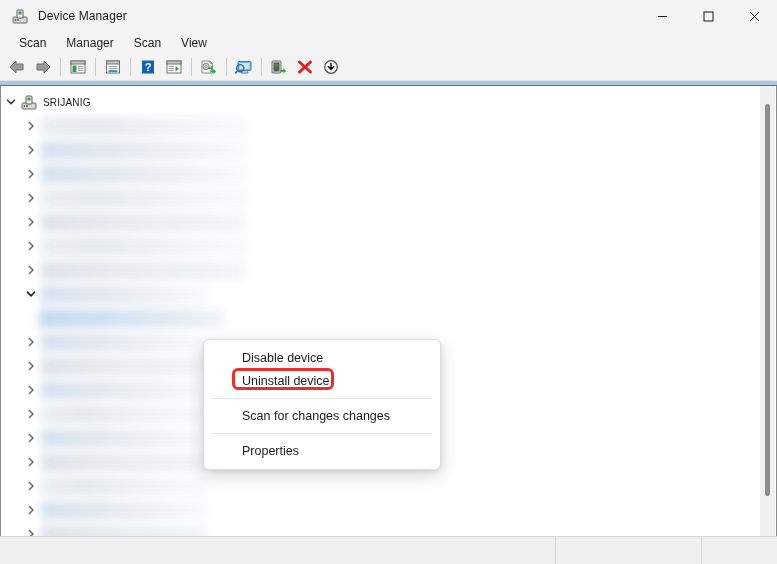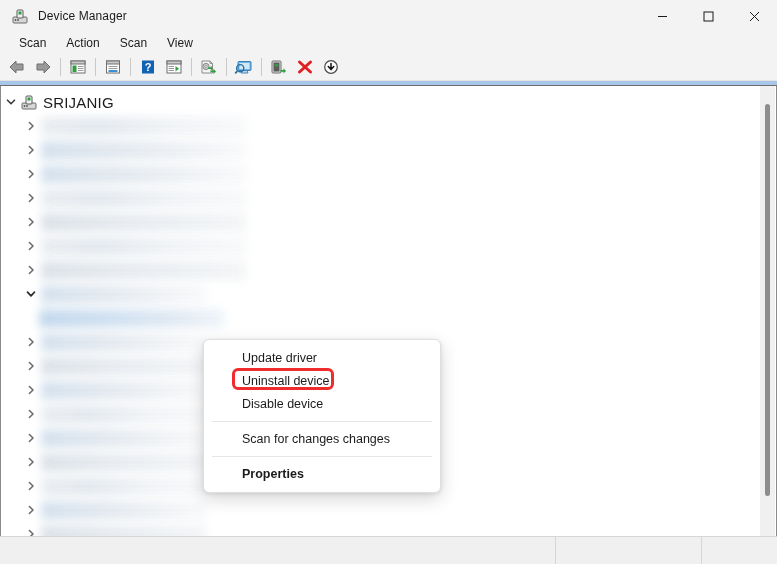--- a/index.html
+++ b/index.html
@@ -157,21 +157,21 @@
   }
   .chev svg { display: block; }
   .root-icon {
     width: 16px;
     height: 16px;
     flex: 0 0 16px;
     margin-right: 6px;
     position: relative;
   }
   .root-label {
-    font-size: 15px;
+    font-size: 10px;
     color: #1b1b1b;
     letter-spacing: 0.2px;
   }
 
   
   .redacted {
     height: 19px;
     border-radius: 2px;
     filter: blur(5px);
     opacity: 0.85;
@@ -240,21 +240,21 @@
     height: 22px;
     display: flex;
     align-items: center;
     padding-left: 38px;
     font-size: 12.5px;
     color: #1b1b1b;
     margin: 1px 0;
     position: relative;
     white-space: nowrap;
   }
-  .ctx-item.bold { font-weight: bold; }
+  .ctx-item.bold { font-weight: normal; }
   .ctx-sep {
     height: 1px;
     background: #e6e6e6;
     margin: 6px 8px 6px 8px;
   }
   
   .ctx-item.highlight::before {
     content: "";
     position: absolute;
     left: 28px;
@@ -300,21 +300,21 @@
         <svg width="11" height="11" viewBox="0 0 11 11">
             <line x1="1" y1="1" x2="10" y2="10" stroke="#1b1b1b" stroke-width="1"></line>
             <line x1="10" y1="1" x2="1" y2="10" stroke="#1b1b1b" stroke-width="1"></line>
           </svg>
       </div>
     </div>
   </div>
 
   <div class="menubar">
     <div class="menu-item">Scan</div>
-    <div class="menu-item">Action</div>
+    <div class="menu-item">Manager</div>
     <div class="menu-item">Scan</div>
     <div class="menu-item">View</div>
   </div>
 
   <div class="toolbar">
 
     <div class="tb-btn">
       <svg width="18" height="16" viewBox="0 0 18 16">
         <path d="M8 2 L2 8 L8 14 L8 11 L15 11 L15 5 L8 5 Z" fill="#9a9a9a" stroke="#6f6f6f" stroke-width="1" stroke-linejoin="round"></path>
       </svg>
@@ -590,23 +590,22 @@
         <span class="redacted rd-c" style="width:166px"></span>
       </div>
 
     </div>
 
     <div class="scrollbar">
       <div class="scroll-thumb"></div>
     </div>
 
     <div class="ctx-menu">
-      <div class="ctx-item">Update driver</div>
+      <div class="ctx-item">Disable device</div>
       <div class="ctx-item highlight">Uninstall device</div>
-      <div class="ctx-item">Disable device</div>
       <div class="ctx-sep"></div>
       <div class="ctx-item">Scan for changes changes</div>
       <div class="ctx-sep"></div>
       <div class="ctx-item bold">Properties</div>
     </div>
 
   </div>
 
   <div class="statusbar">
     <div class="status-pane sp-1"></div>

